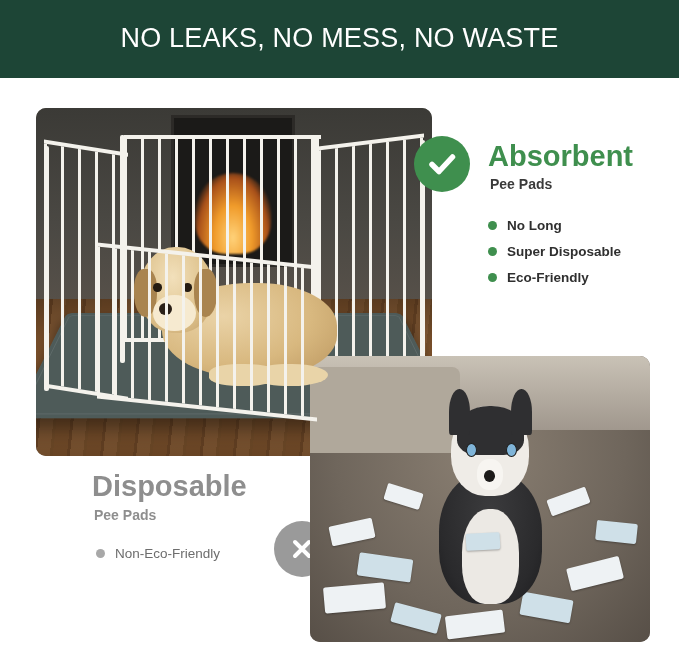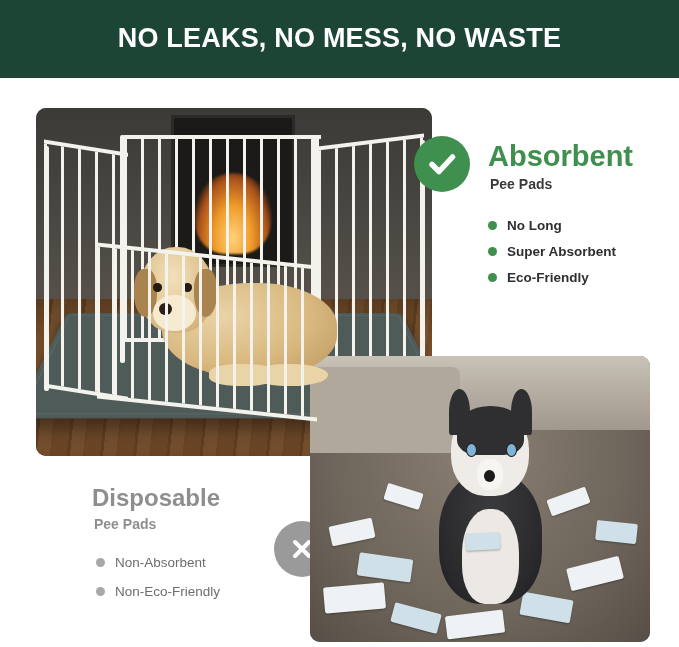--- a/index.html
+++ b/index.html
@@ -29,21 +29,21 @@
     height: 78px;
     background: #1d4536;
     display: flex;
     flex-direction: column;
     align-items: center;
     justify-content: center;
   }
   .banner-title {
     color: #ffffff;
     font-size: 27px;
-    font-weight: bold;
+    font-weight: normal;
     letter-spacing: 0.2px;
     line-height: 1.1;
     text-align: right;
     white-space: nowrap;
   }
   .banner-sub {
     margin-top: 6px;
     color: #ffffff;
     font-size: 12.5px;
     letter-spacing: 0.4px;
@@ -272,26 +272,25 @@
   }
 
   
   .disposable-block {
     position: absolute;
     left: 92px;
     top: 472px;
     width: 220px;
   }
   .disposable-title {
-    font-size: 24px;
+    font-size: 29px;
     font-weight: bold;
     color: #8e8e8e;
     line-height: 1;
     white-space: nowrap;
-    margin-top: 14px;
   }
   .disposable-sub {
     margin-top: 6px;
     margin-left: 2px;
     font-size: 14px;
     font-weight: bold;
     color: #8e8e8e;
     white-space: nowrap;
   }
   .disposable-list {
@@ -483,37 +482,33 @@
     </div>
     <div class="reusable-title">Absorbent</div>
     <div class="reusable-sub">Pee Pads</div>
     <ul class="reusable-list">
       <li>
         <span class="dot-green"></span>
         <span>No Long</span>
       </li>
       <li>
         <span class="dot-green"></span>
-        <span>Super Absorbent</span>
+        <span>Super Disposable</span>
       </li>
       <li>
         <span class="dot-green"></span>
         <span>Eco-Friendly</span>
       </li>
     </ul>
   </div>
 
   <div class="disposable-block">
     <div class="disposable-title">Disposable</div>
     <div class="disposable-sub">Pee Pads</div>
     <ul class="disposable-list">
-      <li>
-        <span class="dot-gray"></span>
-        <span>Non-Absorbent</span>
-      </li>
       <li>
         <span class="dot-gray"></span>
         <span>Non-Eco-Friendly</span>
       </li>
     </ul>
     <div class="x-badge">
       <svg width="30" height="30" viewBox="0 0 30 30" aria-hidden="true">
         <path d="M8 8 L22 22 M22 8 L8 22" fill="none" stroke="#ffffff" stroke-width="4" stroke-linecap="round"></path>
       </svg>
     </div>

